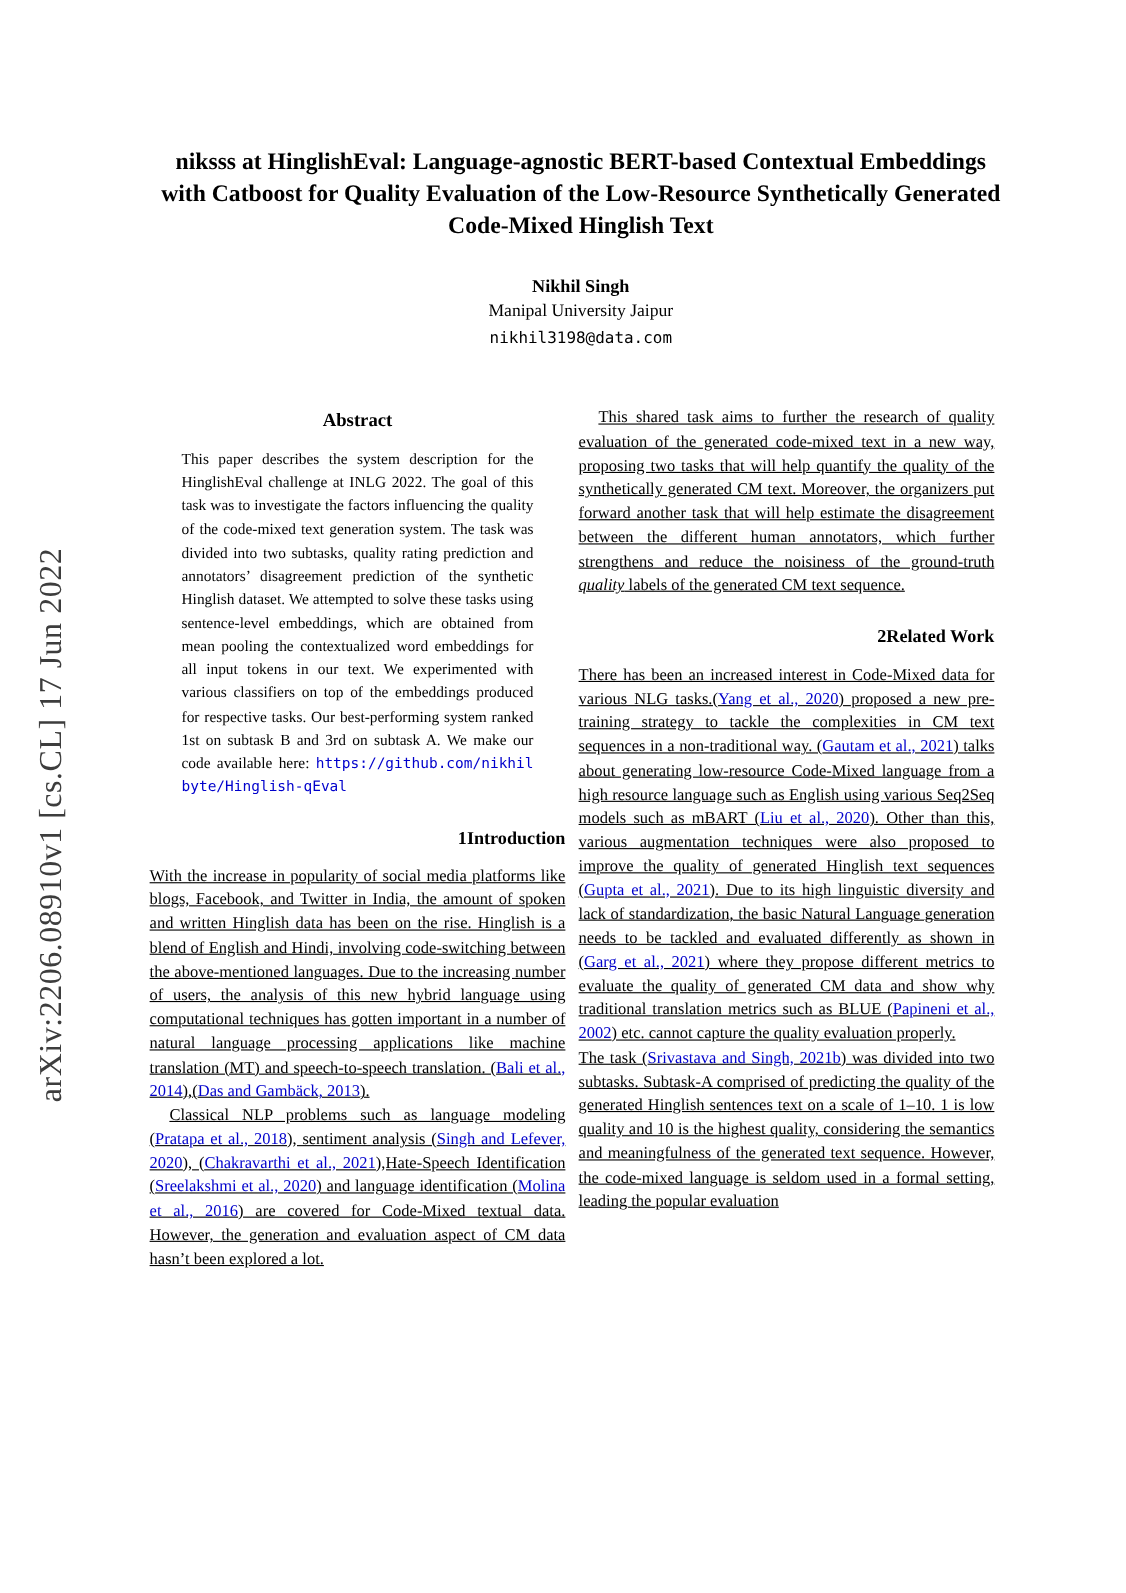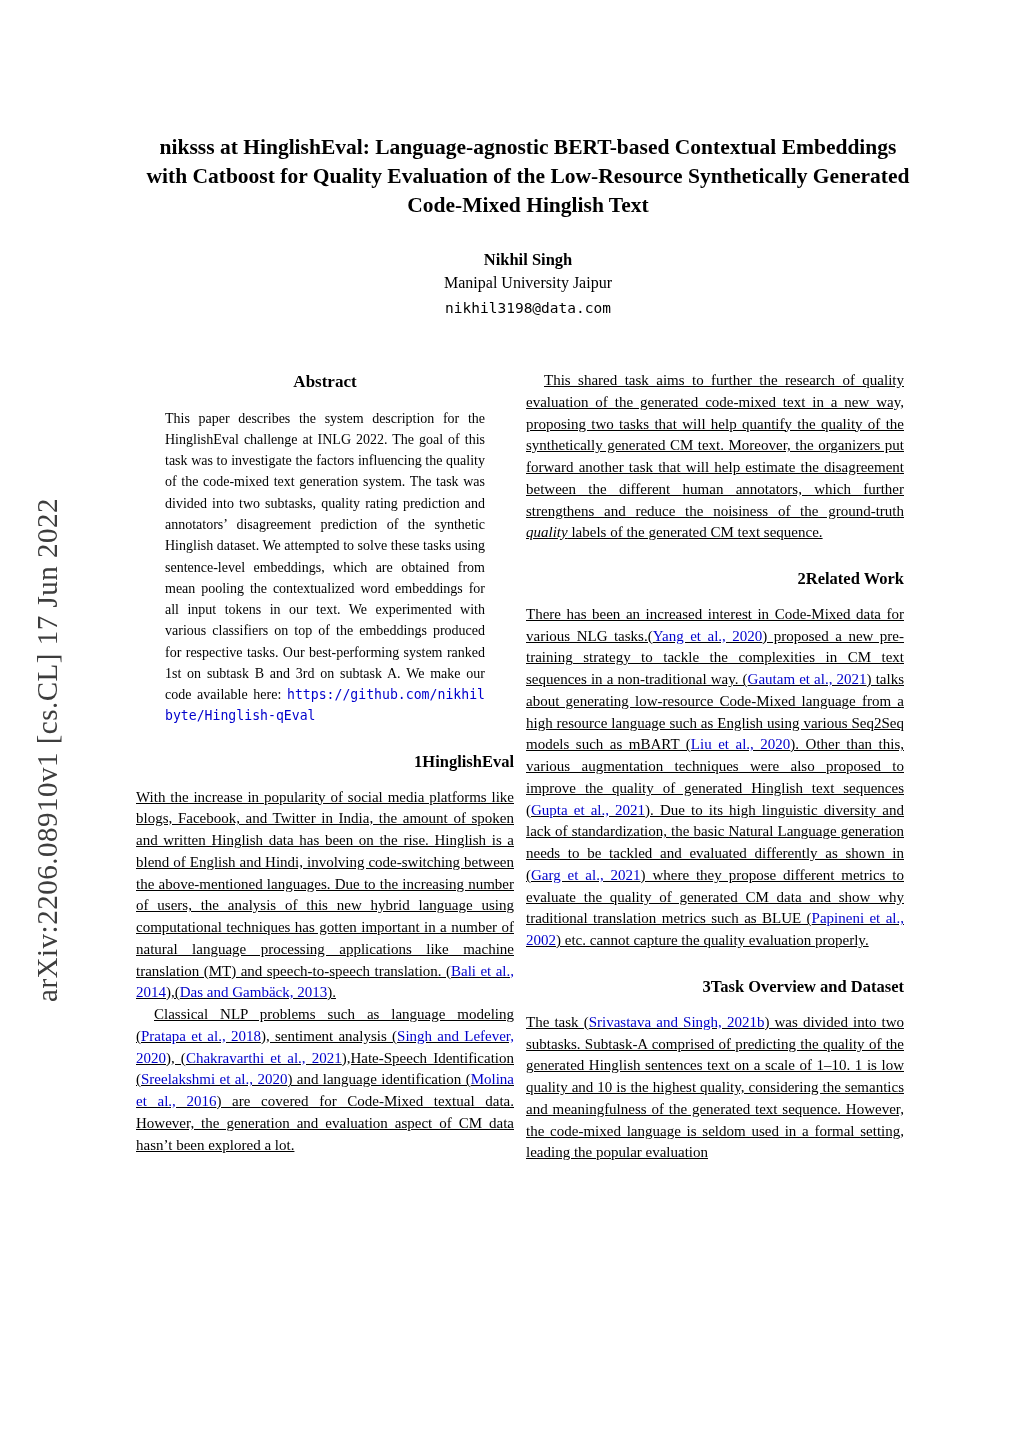--- a/index.html
+++ b/index.html
@@ -101,34 +101,31 @@
     <div class="author-email">nikhil3198@data.com</div>
   </div>
 
   <div class="columns">
 
     <div class="col">
       <h2 class="abstract-heading">Abstract</h2>
       <div class="abstract-body"><span>This paper describes the system description for the HinglishEval challenge at INLG 2022. The goal of this task was to investigate the factors influencing the quality of the code-mixed text generation system. The task was divided into two subtasks, quality rating prediction and annotators’ disagreement prediction of the synthetic Hinglish dataset. We attempted to solve these tasks using sentence-level embeddings, which are obtained from mean pooling the contextualized word embeddings for all input tokens in our text. We experimented with various classifiers on top of the embeddings produced for respective tasks. Our best-performing system ranked 1st on subtask B and 3rd on subtask A. We make our code available here: </span><span class="cite mono">https://github.com/nikhilbyte/Hinglish-qEval</span></div>
 
       <h3 class="section-heading">
-        <span class="num">1</span><span>HinglishEval</span>
+        <span class="num">1</span><span>Introduction</span>
       </h3>
       <p class="para"><span>With the increase in popularity of social media platforms like blogs, Facebook, and Twitter in India, the amount of spoken and written Hinglish data has been on the rise. Hinglish is a blend of English and Hindi, involving code-switching between the above-mentioned languages. Due to the increasing number of users, the analysis of this new hybrid language using computational techniques has gotten important in a number of natural language processing applications like machine translation (MT) and speech-to-speech translation. (</span><span class="cite">Bali et al., 2014</span><span>),(</span><span class="cite">Das and Gambäck, 2013</span><span>).</span></p>
       <p class="para indent"><span>Classical NLP problems such as language modeling (</span><span class="cite">Pratapa et al., 2018</span><span>), sentiment analysis (</span><span class="cite">Singh and Lefever, 2020</span><span>), (</span><span class="cite">Chakravarthi et al., 2021</span><span>),Hate-Speech Identification (</span><span class="cite">Sreelakshmi et al., 2020</span><span>) and language identification (</span><span class="cite">Molina et al., 2016</span><span>) are covered for Code-Mixed textual data. However, the generation and evaluation aspect of CM data hasn’t been explored a lot.</span></p>
     </div>
 
     <div class="col">
       <p class="para indent"><span>This shared task aims to further the research of quality evaluation of the generated code-mixed text in a new way, proposing two tasks that will help quantify the quality of the synthetically generated CM text. Moreover, the organizers put forward another task that will help estimate the disagreement between the different human annotators, which further strengthens and reduce the noisiness of the ground-truth </span><span class="it">quality</span><span> labels of the generated CM text sequence.</span></p>
 
       <h3 class="section-heading">
         <span class="num">2</span><span>Related Work</span>
       </h3>
       <p class="para"><span>There has been an increased interest in Code-Mixed data for various NLG tasks.(</span><span class="cite">Yang et al., 2020</span><span>) proposed a new pre-training strategy to tackle the complexities in CM text sequences in a non-traditional way. (</span><span class="cite">Gautam et al., 2021</span><span>) talks about generating low-resource Code-Mixed language from a high resource language such as English using various Seq2Seq models such as mBART (</span><span class="cite">Liu et al., 2020</span><span>). Other than this, various augmentation techniques were also proposed to improve the quality of generated Hinglish text sequences (</span><span class="cite">Gupta et al., 2021</span><span>). Due to its high linguistic diversity and lack of standardization, the basic Natural Language generation needs to be tackled and evaluated differently as shown in (</span><span class="cite">Garg et al., 2021</span><span>) where they propose different metrics to evaluate the quality of generated CM data and show why traditional translation metrics such as BLUE (</span><span class="cite">Papineni et al., 2002</span><span>) etc. cannot capture the quality evaluation properly.</span></p>
 
-      <h3 class="section-heading">
-        <span class="num">3</span><span>Task Overview and Dataset</span>
-      </h3>
       <p class="para"><span>The task (</span><span class="cite">Srivastava and Singh, 2021b</span><span>) was divided into two subtasks. Subtask-A comprised of predicting the quality of the generated Hinglish sentences text on a scale of 1–10. 1 is low quality and 10 is the highest quality, considering the semantics and meaningfulness of the generated text sequence. However, the code-mixed language is seldom used in a formal setting, leading the popular evaluation</span></p>
     </div>
 
   </div>
 </div>
 
 </body></html>

